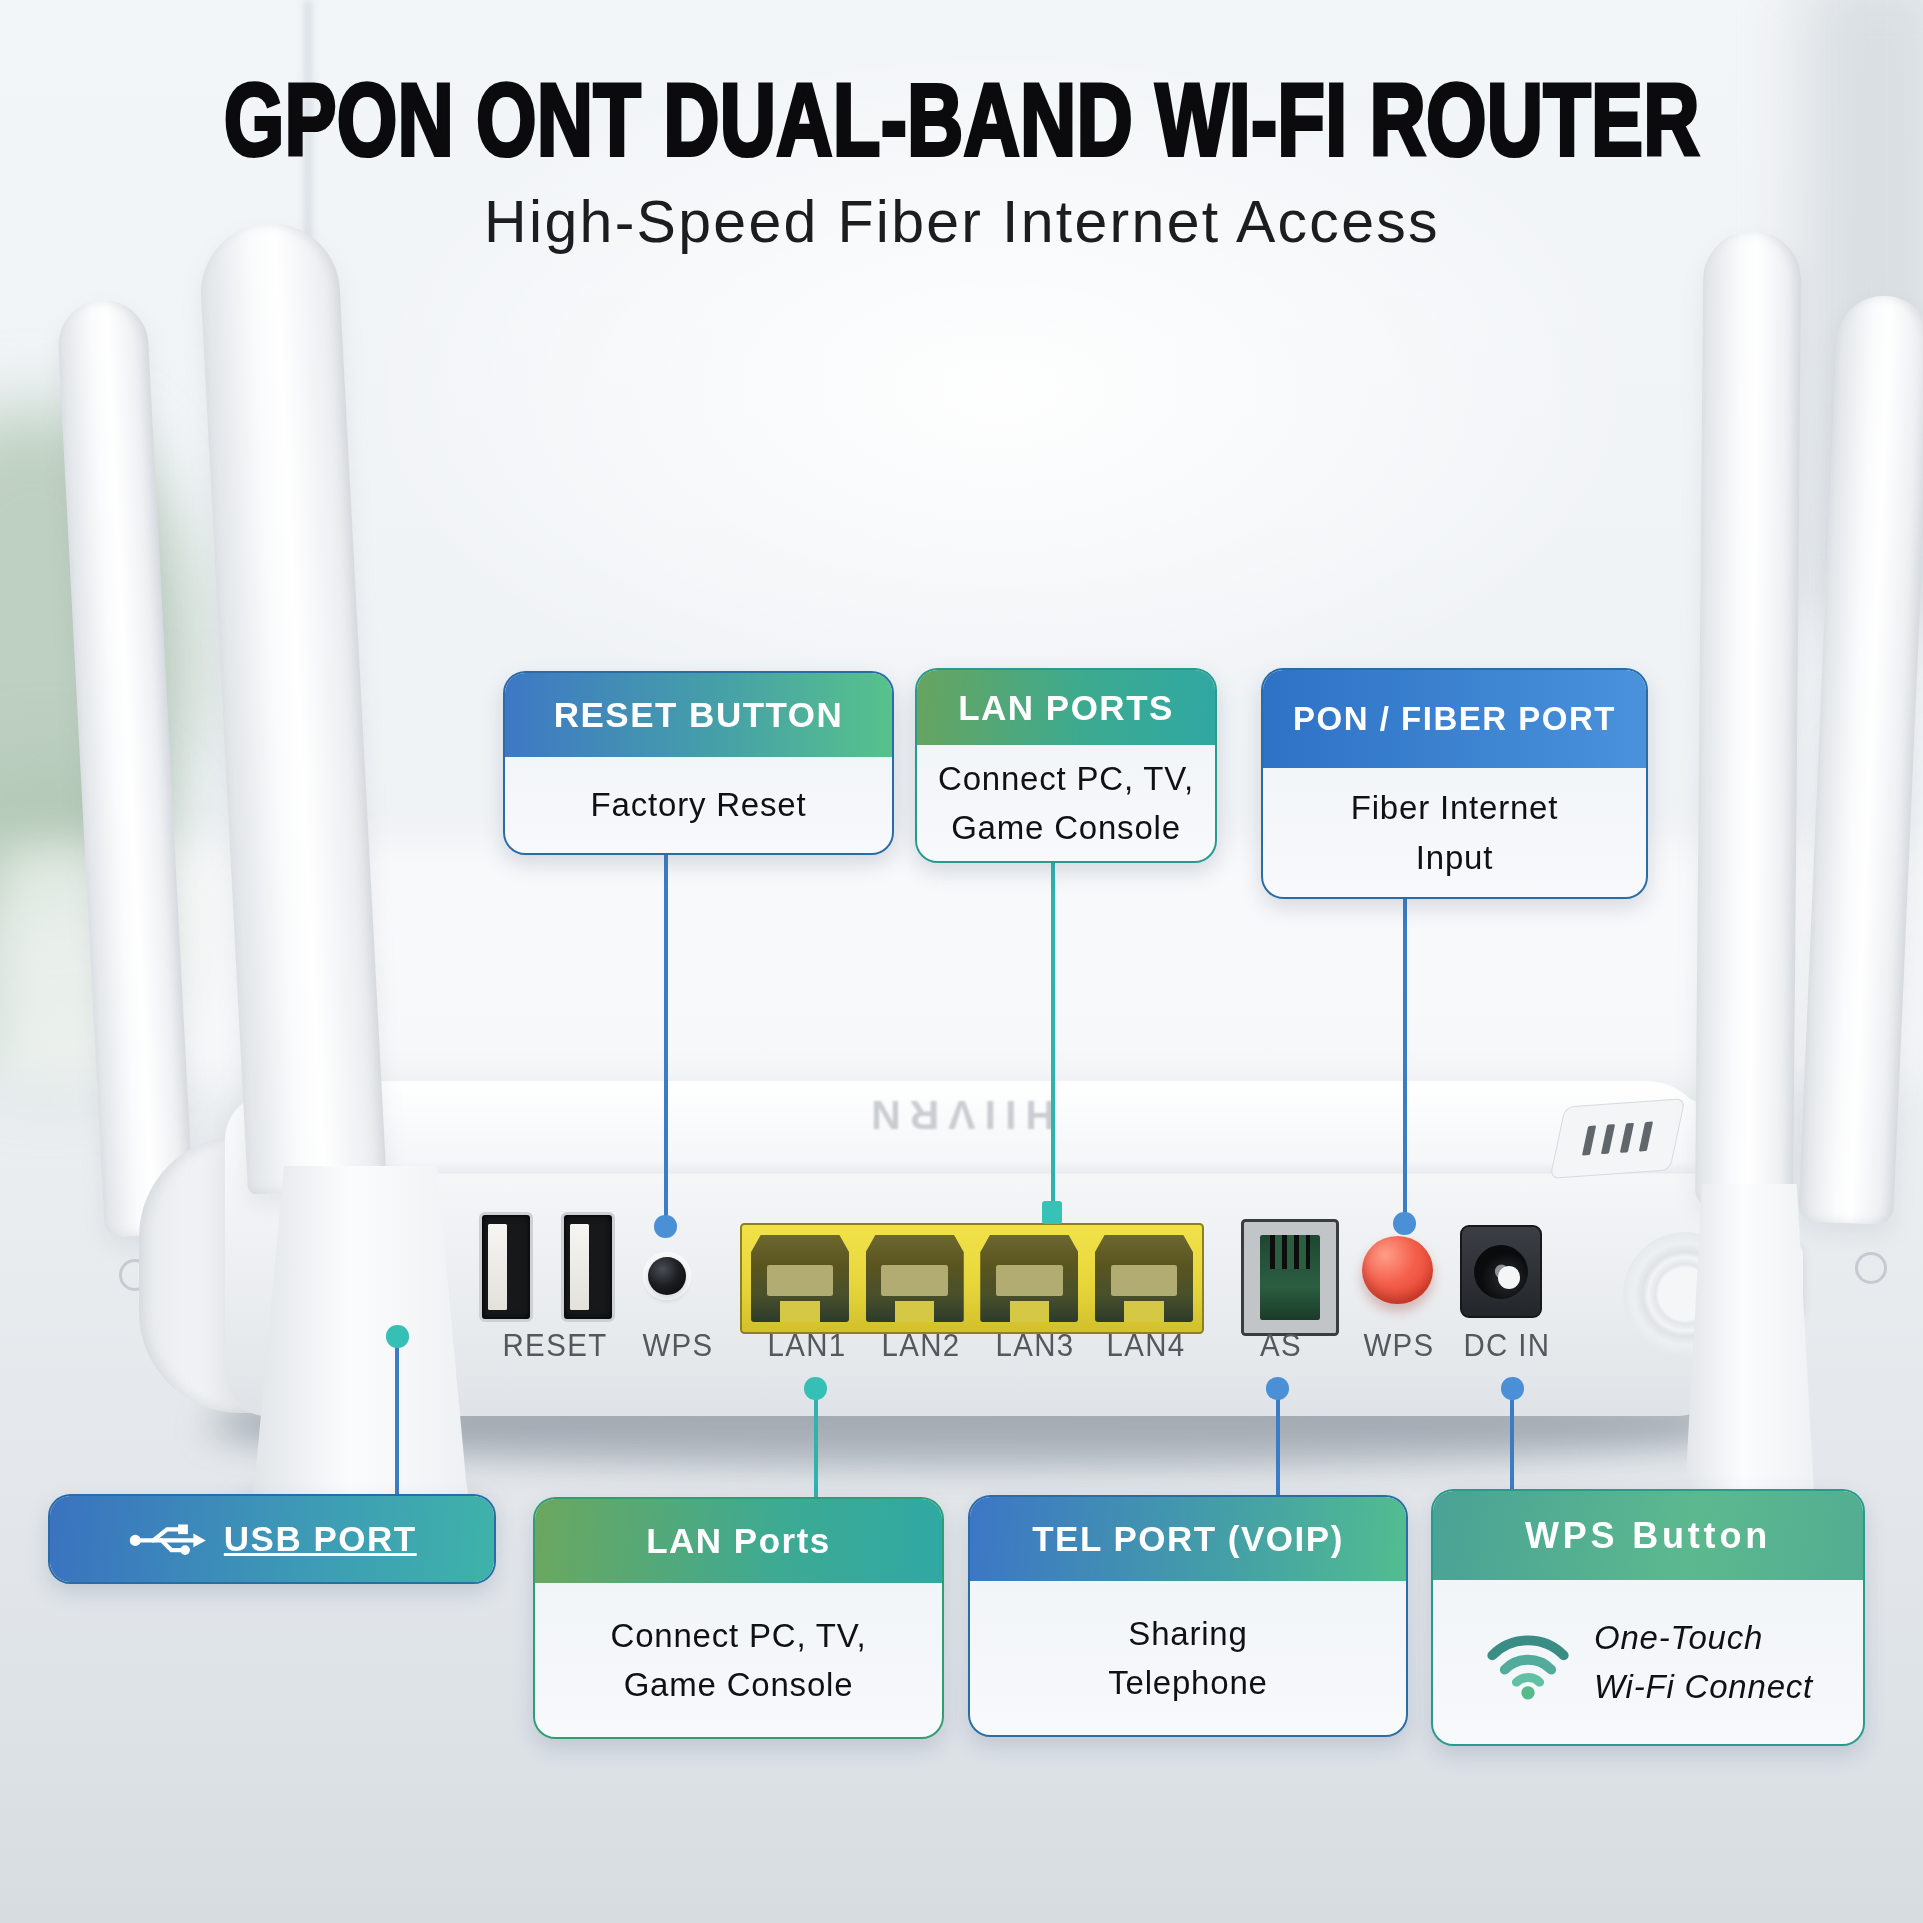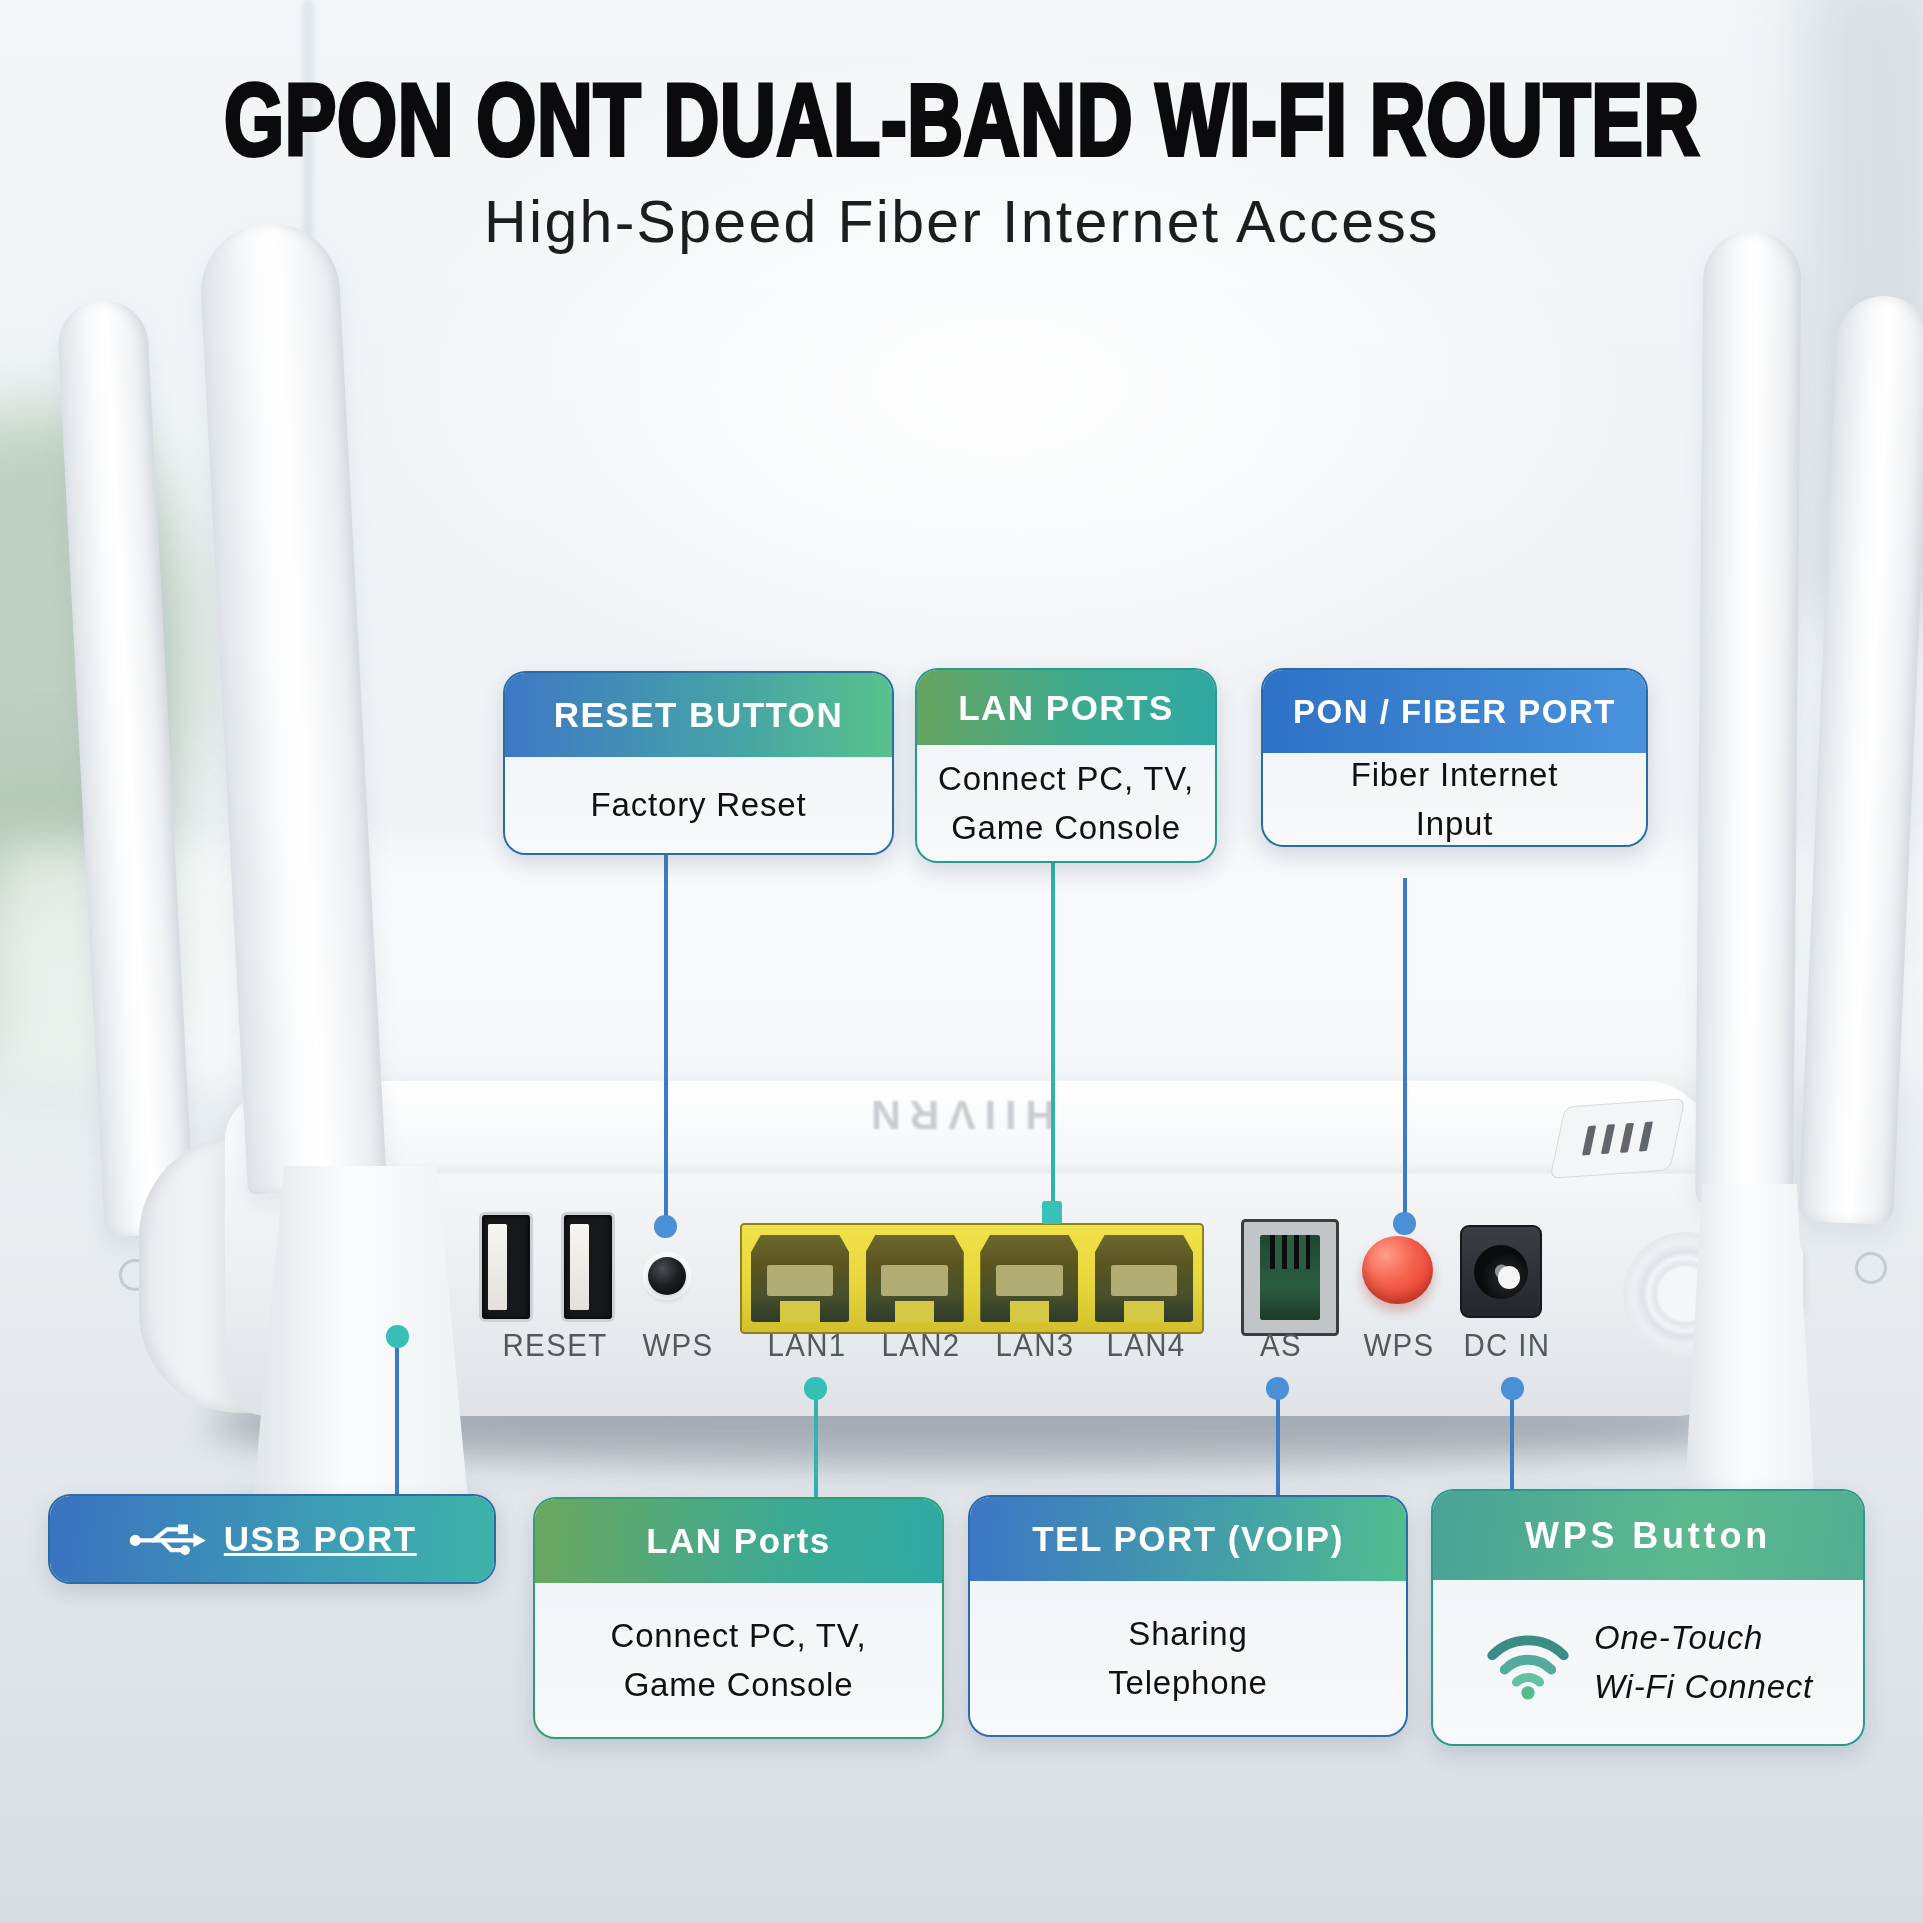--- a/index.html
+++ b/index.html
@@ -213,24 +213,24 @@
     <div class="co-header g-lantop hd-size" style="height:75px;">
       <span>LAN PORTS</span>
     </div>
     <div class="co-body" style="height:116px;">
       <span>Connect PC, TV,</span>
       <span>Game Console</span>
     </div>
   </div>
 
   <div class="abs co bd-blue" style="left:1261px;top:668px;width:383px;">
-    <div class="co-header g-pon" style="height:83px;font-size:33px;letter-spacing:1.5px;">
+    <div class="co-header g-pon" style="height:98px;font-size:33px;letter-spacing:1.5px;">
       <span>PON / FIBER PORT</span>
     </div>
-    <div class="co-body" style="height:92px;">
+    <div class="co-body" style="height:129px;">
       <span>Fiber Internet</span>
       <span>Input</span>
     </div>
   </div>
 
   <div class="abs co bd-blue" style="left:48px;top:1494px;width:444px;">
     <div class="co-header g-usb hd-size" style="height:86px;">
       <svg width="83" height="42" viewBox="0 0 120 60">
         <g stroke="#ffffff" stroke-width="6" fill="none" stroke-linecap="round">
           <line x1="14" y1="32" x2="96" y2="32"></line>

